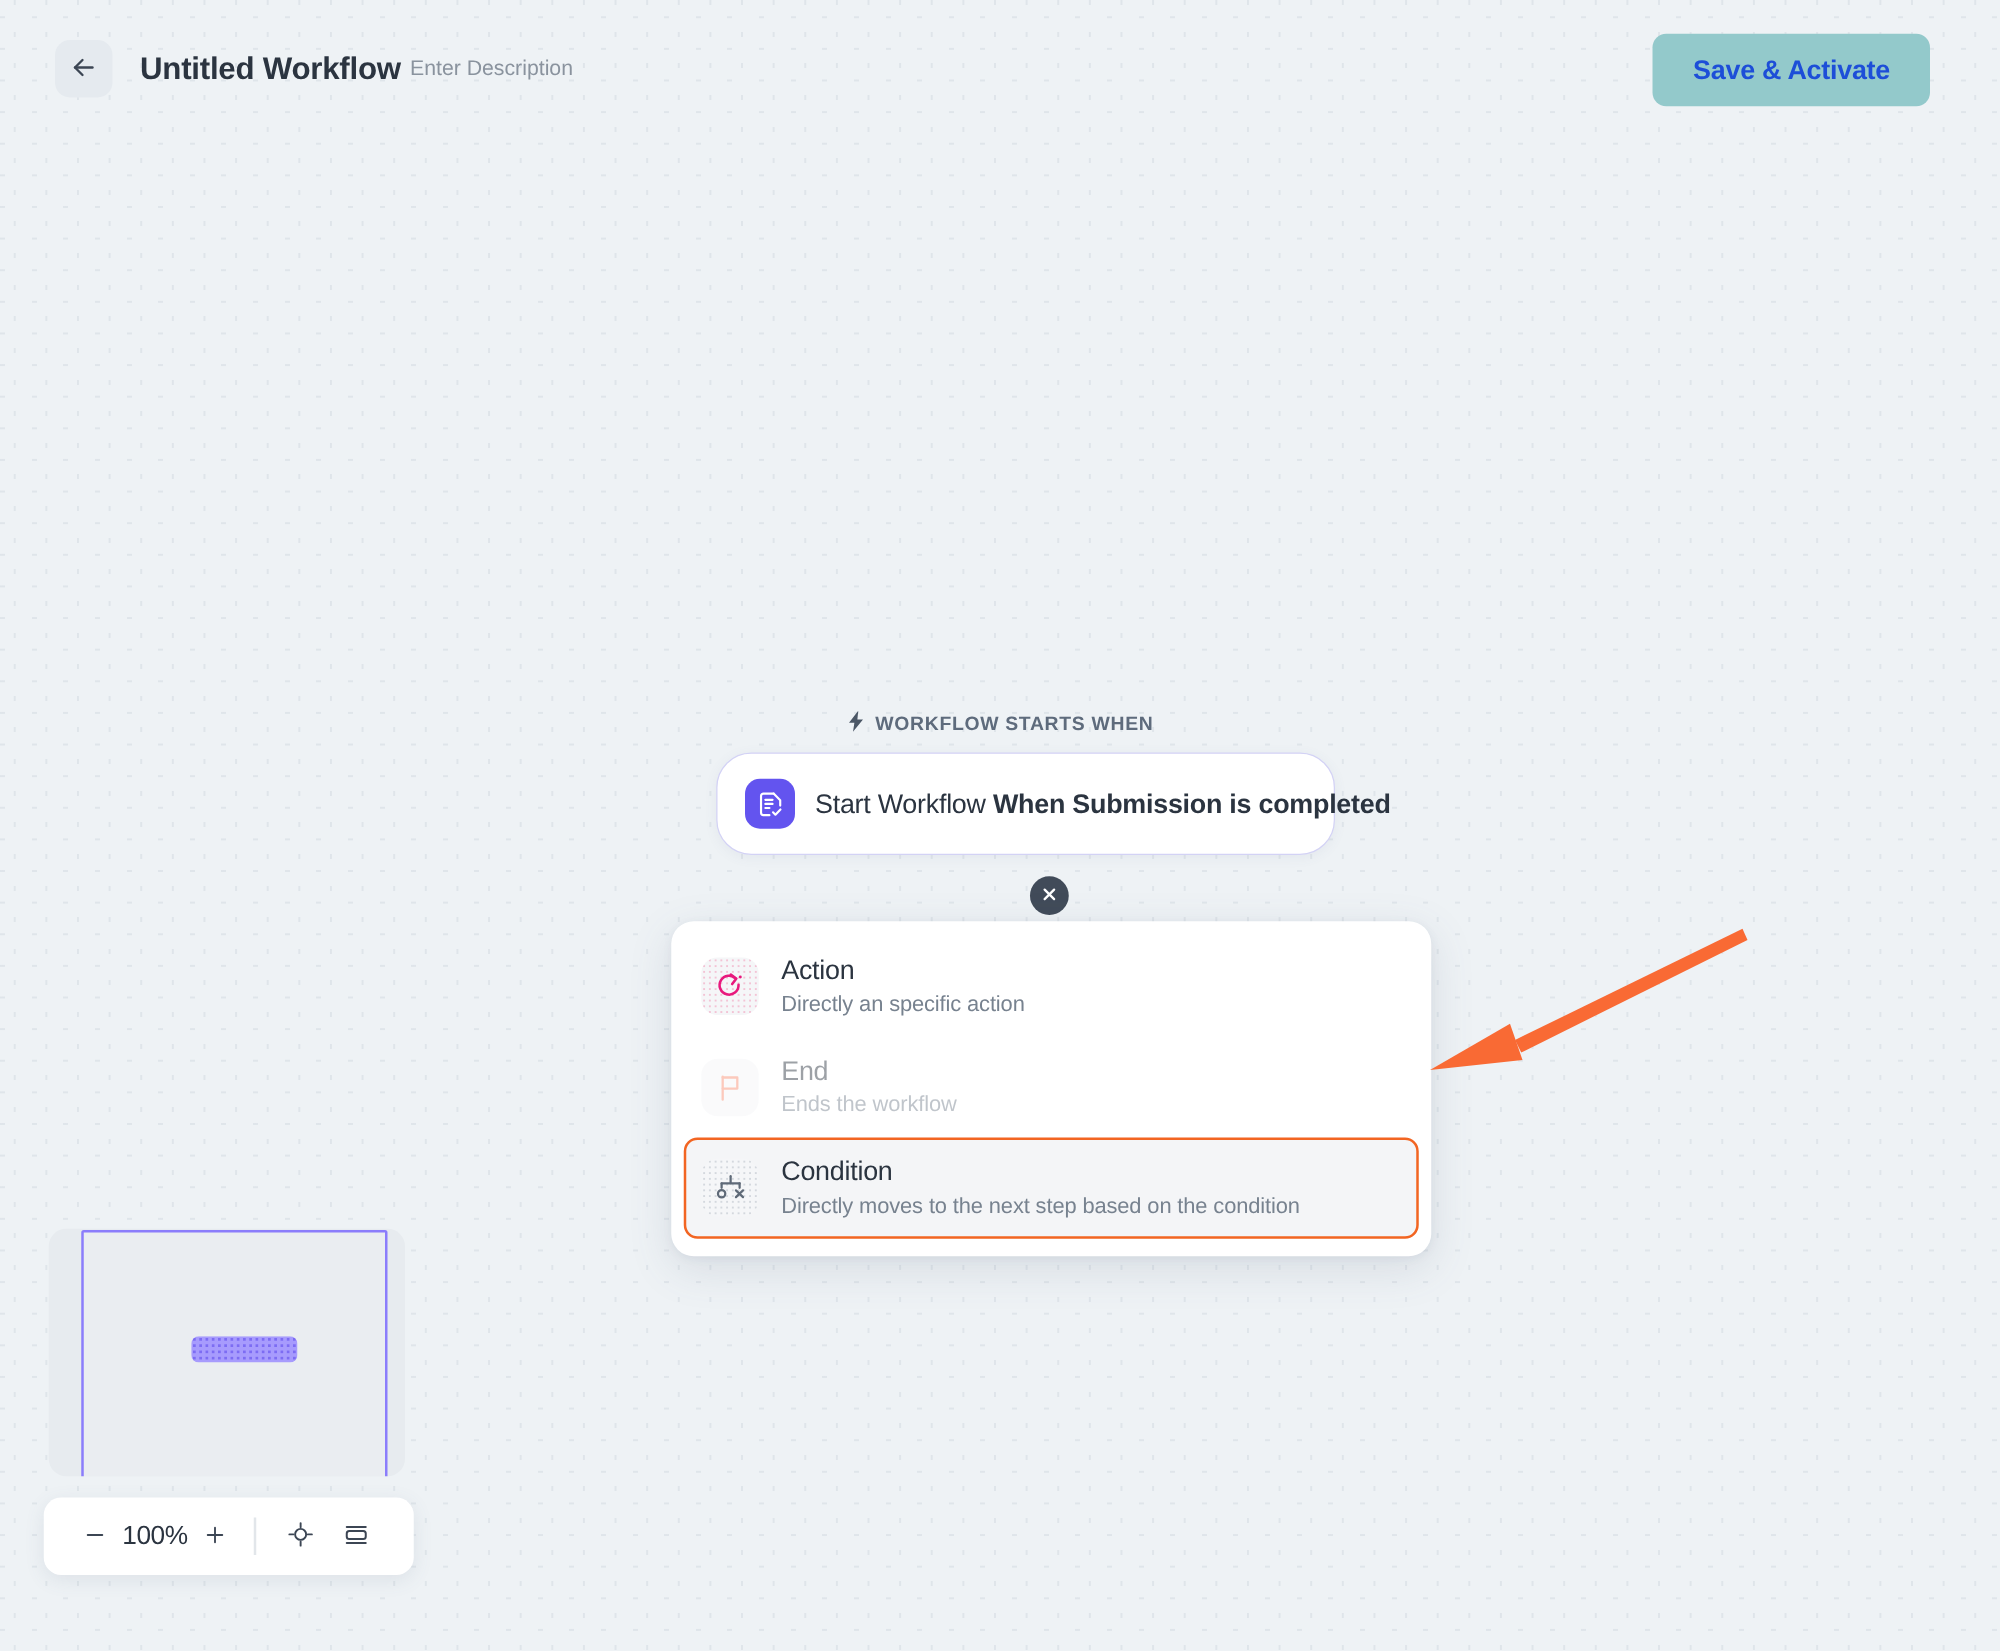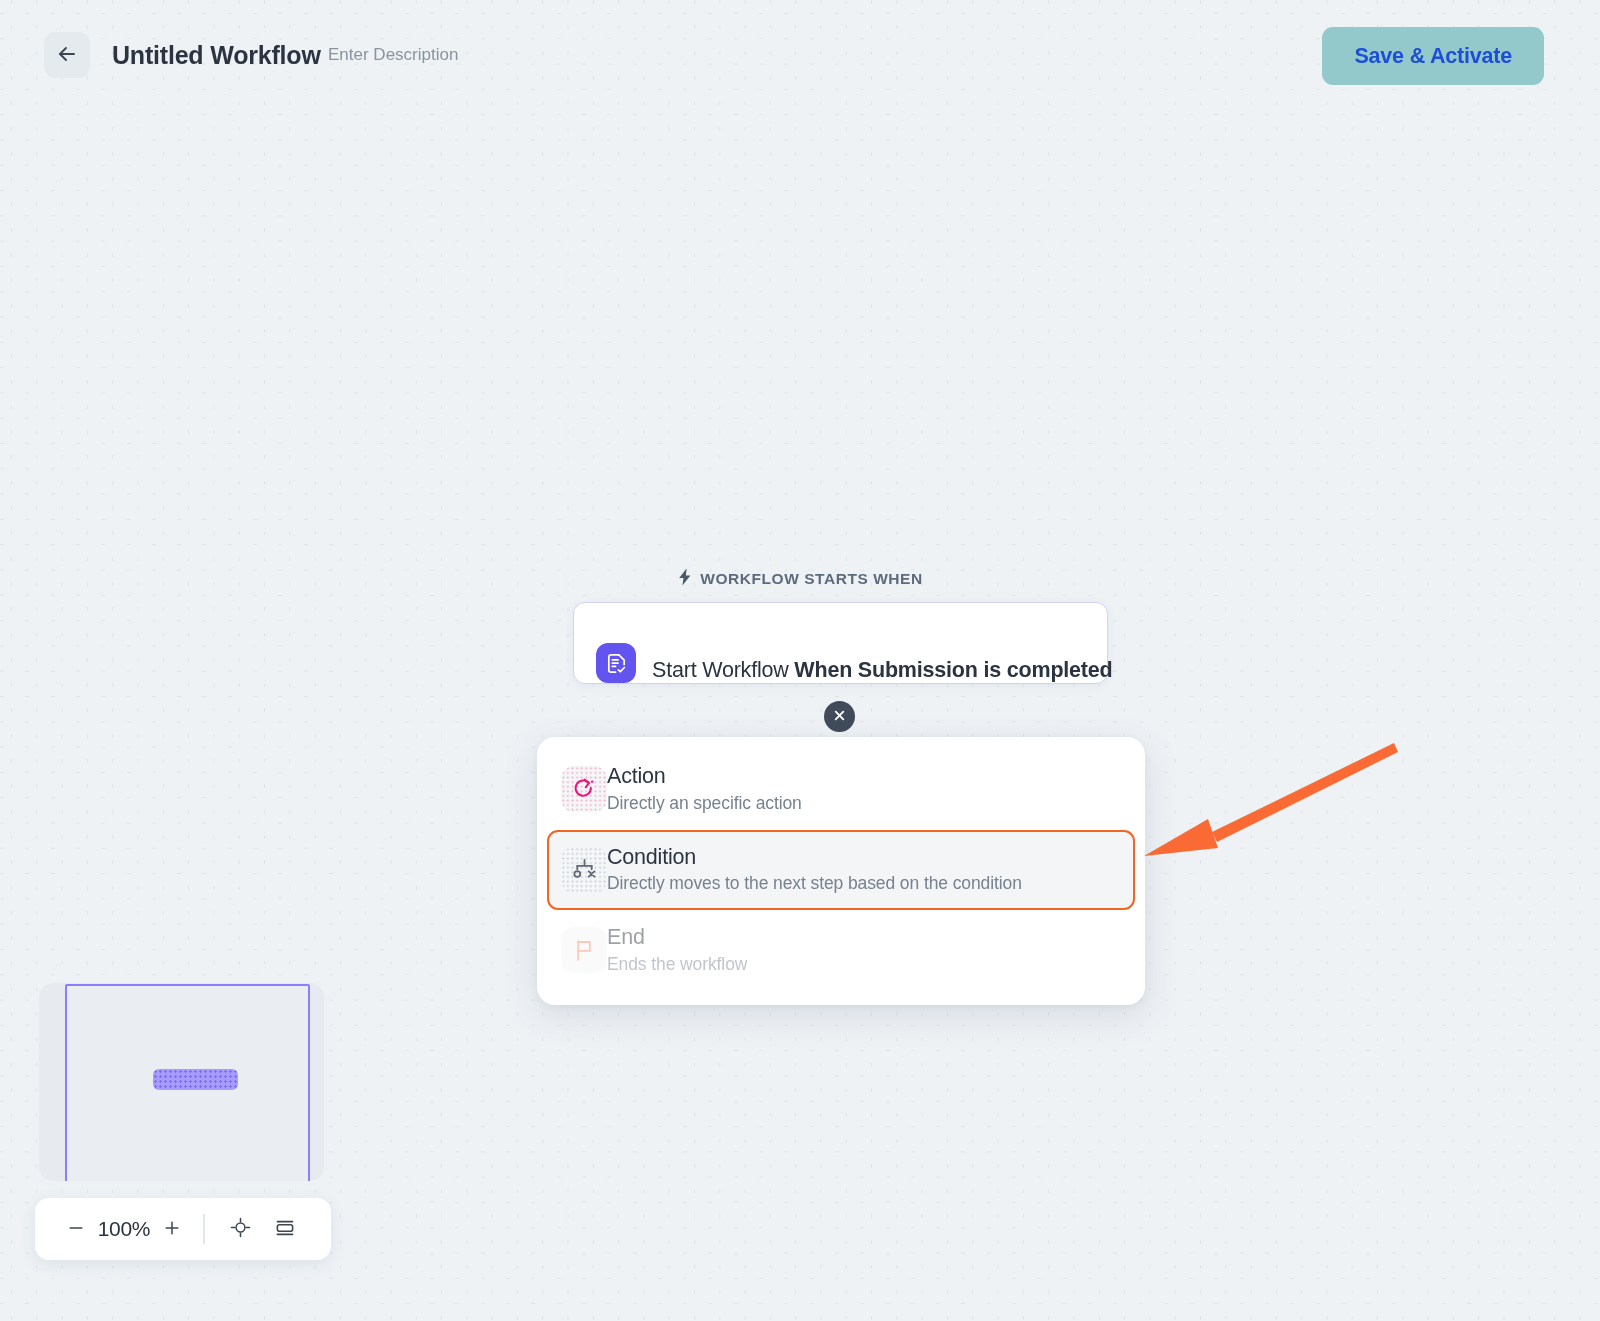--- a/index.html
+++ b/index.html
@@ -100,26 +100,26 @@
     gap: 7px;
     font-size: 15.5px;
     font-weight: 600;
     letter-spacing: 0.55px;
     color: #5e6b7c;
   }
 
   #start-node {
     position: absolute;
     left: 573px; top: 602px;
-    width: 535px; height: 82px;
+    width: 495px; height: 82px;
     background: #ffffff;
     border: 1px solid #d3d2f5;
-    border-radius: 12px;
+    border-radius: 28px;
     box-shadow: 0 2px 10px rgba(90,95,140,0.07);
-    display: flex; align-items: flex-end;
+    display: flex; align-items: center;
     padding-left: 22px;
     gap: 16px;
     cursor: pointer;
   }
   #start-icon {
     width: 40px; height: 40px;
     border-radius: 12px;
     background: #6354ef;
     display: flex; align-items: center; justify-content: center;
     flex: none;
@@ -150,20 +150,21 @@
     left: 537px; top: 737px;
     width: 608px;
     background: #ffffff;
     border-radius: 18px;
     box-shadow: 0 10px 34px rgba(85,100,125,0.15), 0 2px 7px rgba(85,100,125,0.07);
     padding: 12px 10px 14px 10px;
     z-index: 20;
   }
   .menu-row {
     display: flex; align-items: center;
+    gap: 18px;
     padding: 12px 12px;
     border-radius: 11px;
     cursor: pointer;
     border: 2.5px solid transparent;
   }
   .menu-row .m-icon {
     width: 46px; height: 46px;
     border-radius: 13px;
     background: #f5f6f8;
     flex: none;
@@ -334,53 +335,53 @@
       <span class="dots"></span>
       <svg width="26" height="26" viewBox="0 0 24 24" fill="none" stroke="#e8197d" stroke-width="1.9" stroke-linecap="round" stroke-linejoin="round">
         <path d="M16.4 6.4A7 7 0 1 0 18.3 11"></path>
         <path d="M12.6 3.4l4 3-3 4"></path>
         <circle cx="19.6" cy="5.2" r="1.1" fill="#e8197d" stroke="none"></circle>
       </svg>
     </span>
     <span>
       <div class="m-title">Action</div>
       <div class="m-sub">Directly an specific action</div>
+    </span>
+  </div>
+
+  <div class="menu-row" id="row-end">
+    <span class="m-icon" style="color:#ffffff">
+      <svg width="26" height="26" viewBox="0 0 24 24" fill="none" stroke="#f98b6e" stroke-width="1.7" stroke-linecap="round" stroke-linejoin="round">
+        <path d="M6.6 21V4"></path>
+        <path d="M6.6 4.6h10.8v8.2H6.6"></path>
+      </svg>
+    </span>
+    <span>
+      <div class="m-title">End</div>
+      <div class="m-sub">Ends the workflow</div>
     </span>
   </div>
 
   <div class="menu-row" id="row-condition">
     <span class="m-icon" style="color:#b9c0c9">
       <span class="dots"></span>
       <svg width="27" height="27" viewBox="0 0 24 24" fill="none" stroke="#5f6a78" stroke-width="1.6" stroke-linecap="round" stroke-linejoin="round">
         <path d="M12 3.5v5"></path>
         <path d="M5.6 8.7h12.8"></path>
         <path d="M5.6 8.7v3.1"></path>
           <path d="M18.4 8.7v3.1"></path>
         <circle cx="5.6" cy="16" r="2.6"></circle>
         <path d="M15.8 13.6l5 4.8M20.8 13.6l-5 4.8"></path>
       </svg>
     </span>
     <span>
       <div class="m-title">Condition</div>
       <div class="m-sub">Directly moves to the next step based on the condition</div>
     </span>
   </div>
-
-  <div class="menu-row" id="row-end">
-    <span class="m-icon" style="color:#ffffff">
-      <svg width="26" height="26" viewBox="0 0 24 24" fill="none" stroke="#f98b6e" stroke-width="1.7" stroke-linecap="round" stroke-linejoin="round">
-        <path d="M6.6 21V4"></path>
-        <path d="M6.6 4.6h10.8v8.2H6.6"></path>
-      </svg>
-    </span>
-    <span>
-      <div class="m-title">End</div>
-      <div class="m-sub">Ends the workflow</div>
-    </span>
-  </div>
 </div>
 
 <div id="arrow-anno">
   <svg width="300" height="160" viewBox="0 0 300 160">
     <g fill="#f96a34">
       <path d="M274 18 L278 27 L97 117 L92 107 Z"></path>
       <path d="M24 131 L88 94 L98 123 Z"></path>
     </g>
   </svg>
 </div>

